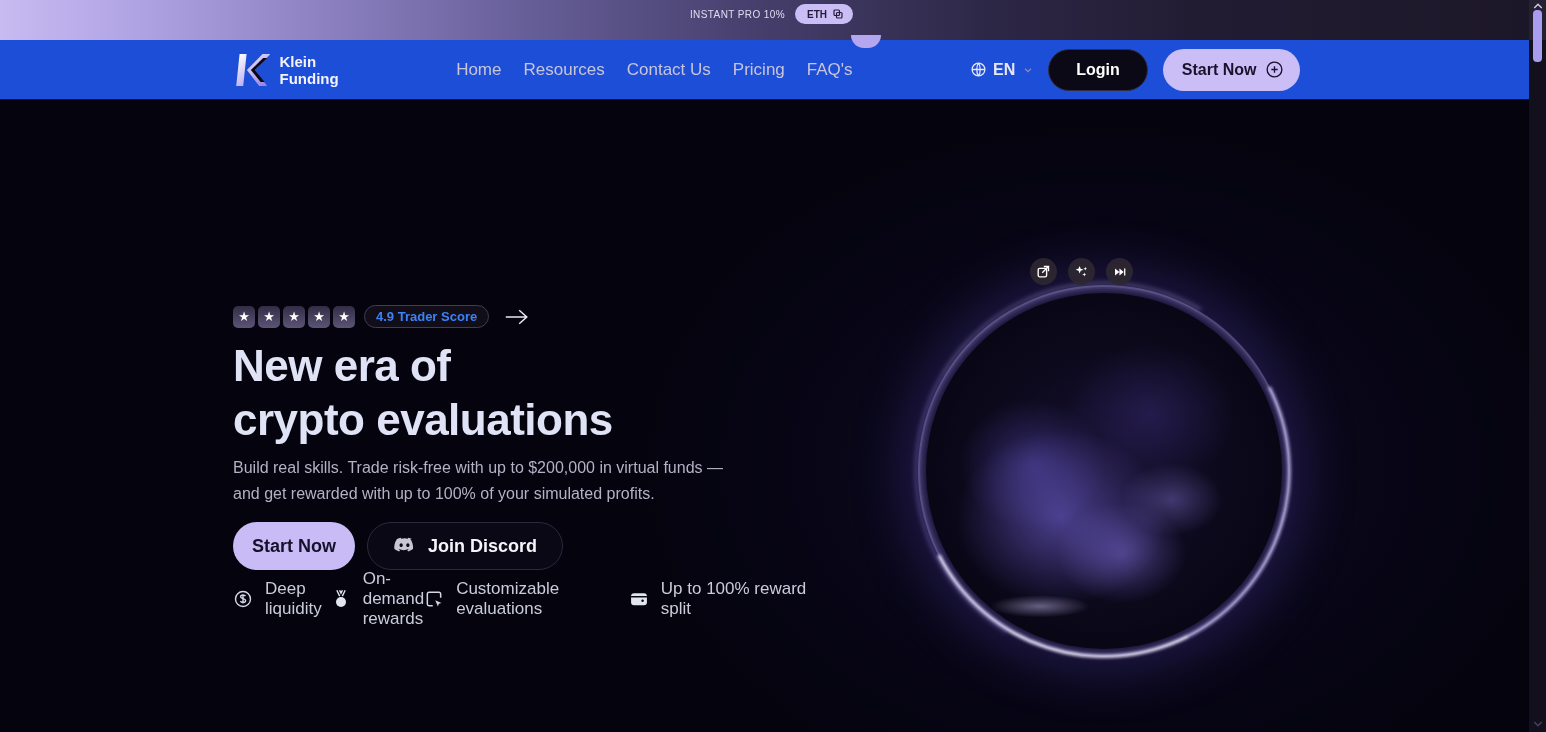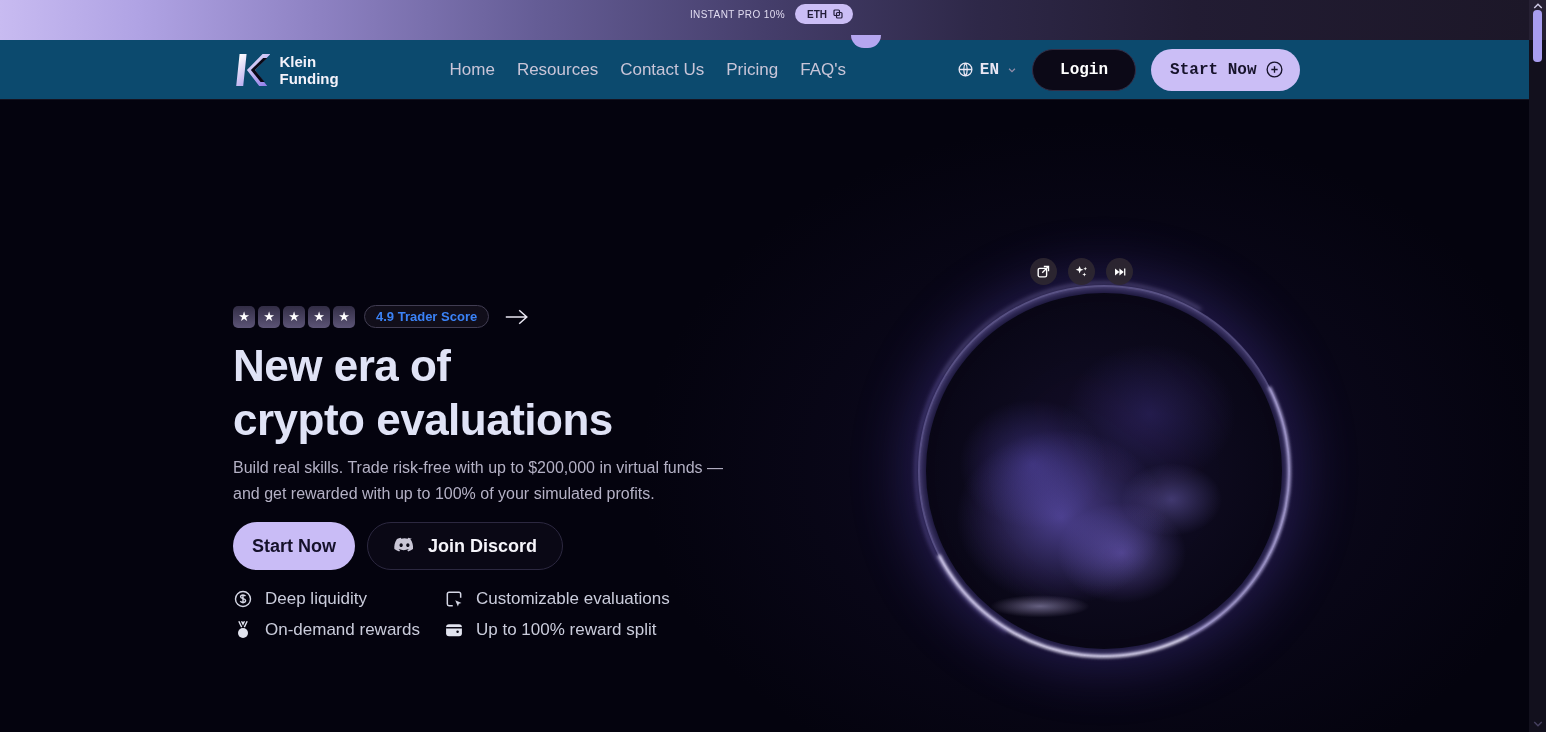--- a/index.html
+++ b/index.html
@@ -9,28 +9,28 @@
 
   
   .banner { position:absolute; left:0; top:0; width:1529px; height:40px;
     background:linear-gradient(90deg,#c8bbf1 0%,#b0a3e4 9%,#8d81c2 21%,#655d96 35%,#453e6b 50%,#2e2848 64%,#221c33 78%,#1c1728 100%); }
   .banner-center { position:absolute; left:0; right:0; top:1px; height:26px; display:flex; align-items:center; justify-content:center; gap:10px; }
   .banner-text { font-size:10px; color:#e0dbf0; letter-spacing:.4px; font-weight:500;margin-left:14px; }
   .banner-pill { display:inline-flex; align-items:center; gap:5px; background:#cbbef6; color:#221c38; font-weight:bold; font-size:10px; border-radius:13px; padding:4px 9px 4px 12px; cursor:pointer; }
   .banner-peek { position:absolute; left:851px; top:35px; width:30px; height:13px; background:#b5a6f0; border-radius:0 0 16px 16px; z-index:5; }
 
   
-  .nav { position:absolute; left:0; top:40px; width:1529px; height:60px; background:#0c4a6e; border-bottom:1px solid #15121f; z-index:2; }
+  .nav { position:absolute; left:0; top:40px; width:1529px; height:60px; background:#1d4ed8; border-bottom:1px solid #15121f; z-index:2; }
   .nav-inner { position:relative; height:100%; max-width:1070px; margin:0 auto; display:flex; align-items:center; justify-content:space-between; }
   .brand { display:flex; align-items:center; gap:10px; cursor:pointer; }
   .brand-text { font-size:15px; font-weight:bold; line-height:17px; color:#f4f2fa; }
   .brand-text span { display:block; }
   .nav-links { display:flex; gap:22px; }
   .nav-links a { font-size:17px; color:#c9c5d8; text-decoration:none; cursor:pointer; }
-  .nav-right { display:flex; align-items:center; gap:15px;font-family:Liberation Mono, monospace; }
+  .nav-right { display:flex; align-items:center; gap:15px; }
   .lang { display:flex; align-items:center; gap:6px; color:#e9e6f3; font-weight:bold; font-size:16px; cursor:pointer; }
   .caret { display:inline-flex; margin-left:2px; }
   .btn-login { height:42px; padding:0 27px; border-radius:22px; background:#0c0917; border:1px solid #312d45; color:#fff; font-weight:bold; font-size:16px; font-family:inherit; cursor:pointer; }
   .btn-start { height:42px; padding:0 16px 0 19px; border-radius:22px; background:#cbbef6; border:none; color:#17132b; font-weight:bold; font-size:16px; font-family:inherit; display:inline-flex; align-items:center; gap:8px; cursor:pointer; }
 
   
   .hero { position:absolute; left:0; top:100px; width:1529px; height:632px;
     background:radial-gradient(640px 480px at 72% 58%, rgba(44,32,92,.28), transparent 72%), #04030e; }
   .hero-left { position:absolute; left:233px; top:205px; width:580px; }
   .rating-row { display:flex; align-items:center; }
@@ -39,21 +39,21 @@
   .score-badge { margin-left:9px; height:23px; display:flex; align-items:center; padding:0 11px; border:1px solid #413d52; border-radius:12px; background:#110e1a; color:#3b82f6; font-size:13px; font-weight:600; cursor:pointer; }
   .arrow { margin-left:15px; color:#e9e7f2; display:flex; cursor:pointer; }
   h1 { margin-top:11px; font-size:44px; line-height:54px; font-weight:bold; color:#e0e3f6; letter-spacing:-.5px; }
   h1 span { display:block; }
   .hero-desc { margin-top:8px; font-size:16px; line-height:26px; color:#b4b1c5; }
   .hero-desc span { display:block; }
   .cta-row { margin-top:15px; display:flex; gap:12px; }
   .btn-cta-primary { width:122px; height:48px; border-radius:24px; background:#c9bcf6; border:none; color:#15112a; font-size:18px; font-weight:bold; font-family:inherit; cursor:pointer; }
   .btn-discord { height:48px; padding:8px 25px; border-radius:24px; background:rgba(17,13,28,.55); border:1px solid #2c2840; color:#f5f4fa; font-size:18px; font-weight:bold; font-family:inherit; display:inline-flex; align-items:center; gap:12px; cursor:pointer; }
   .features { margin-top:18px; display:flex; }
-  .feat-col { display:flex; flex-direction:column; gap:9px; }
+  .feat-col { display:flex; flex-direction:row; gap:9px; }
   .feat-col:first-child { width:211px; }
   .feat { display:flex; align-items:center; gap:12px; font-size:17px; color:#caccdb; height:22px; }
   .feat svg { flex:none; }
 
   
   .orb-controls { position:absolute; left:1030px; top:158px; display:flex; gap:11px; z-index:3; }
   .orb-ctl { width:27px; height:27px; border-radius:50%; background:rgba(46,39,49,.92); border:none; display:flex; align-items:center; justify-content:center; cursor:pointer; padding:0; }
   .orb { position:absolute; left:918px; top:185px; width:372px; height:372px; border-radius:50%;
     background:#0a0818;
     border:2px solid rgba(165,150,240,.45);

